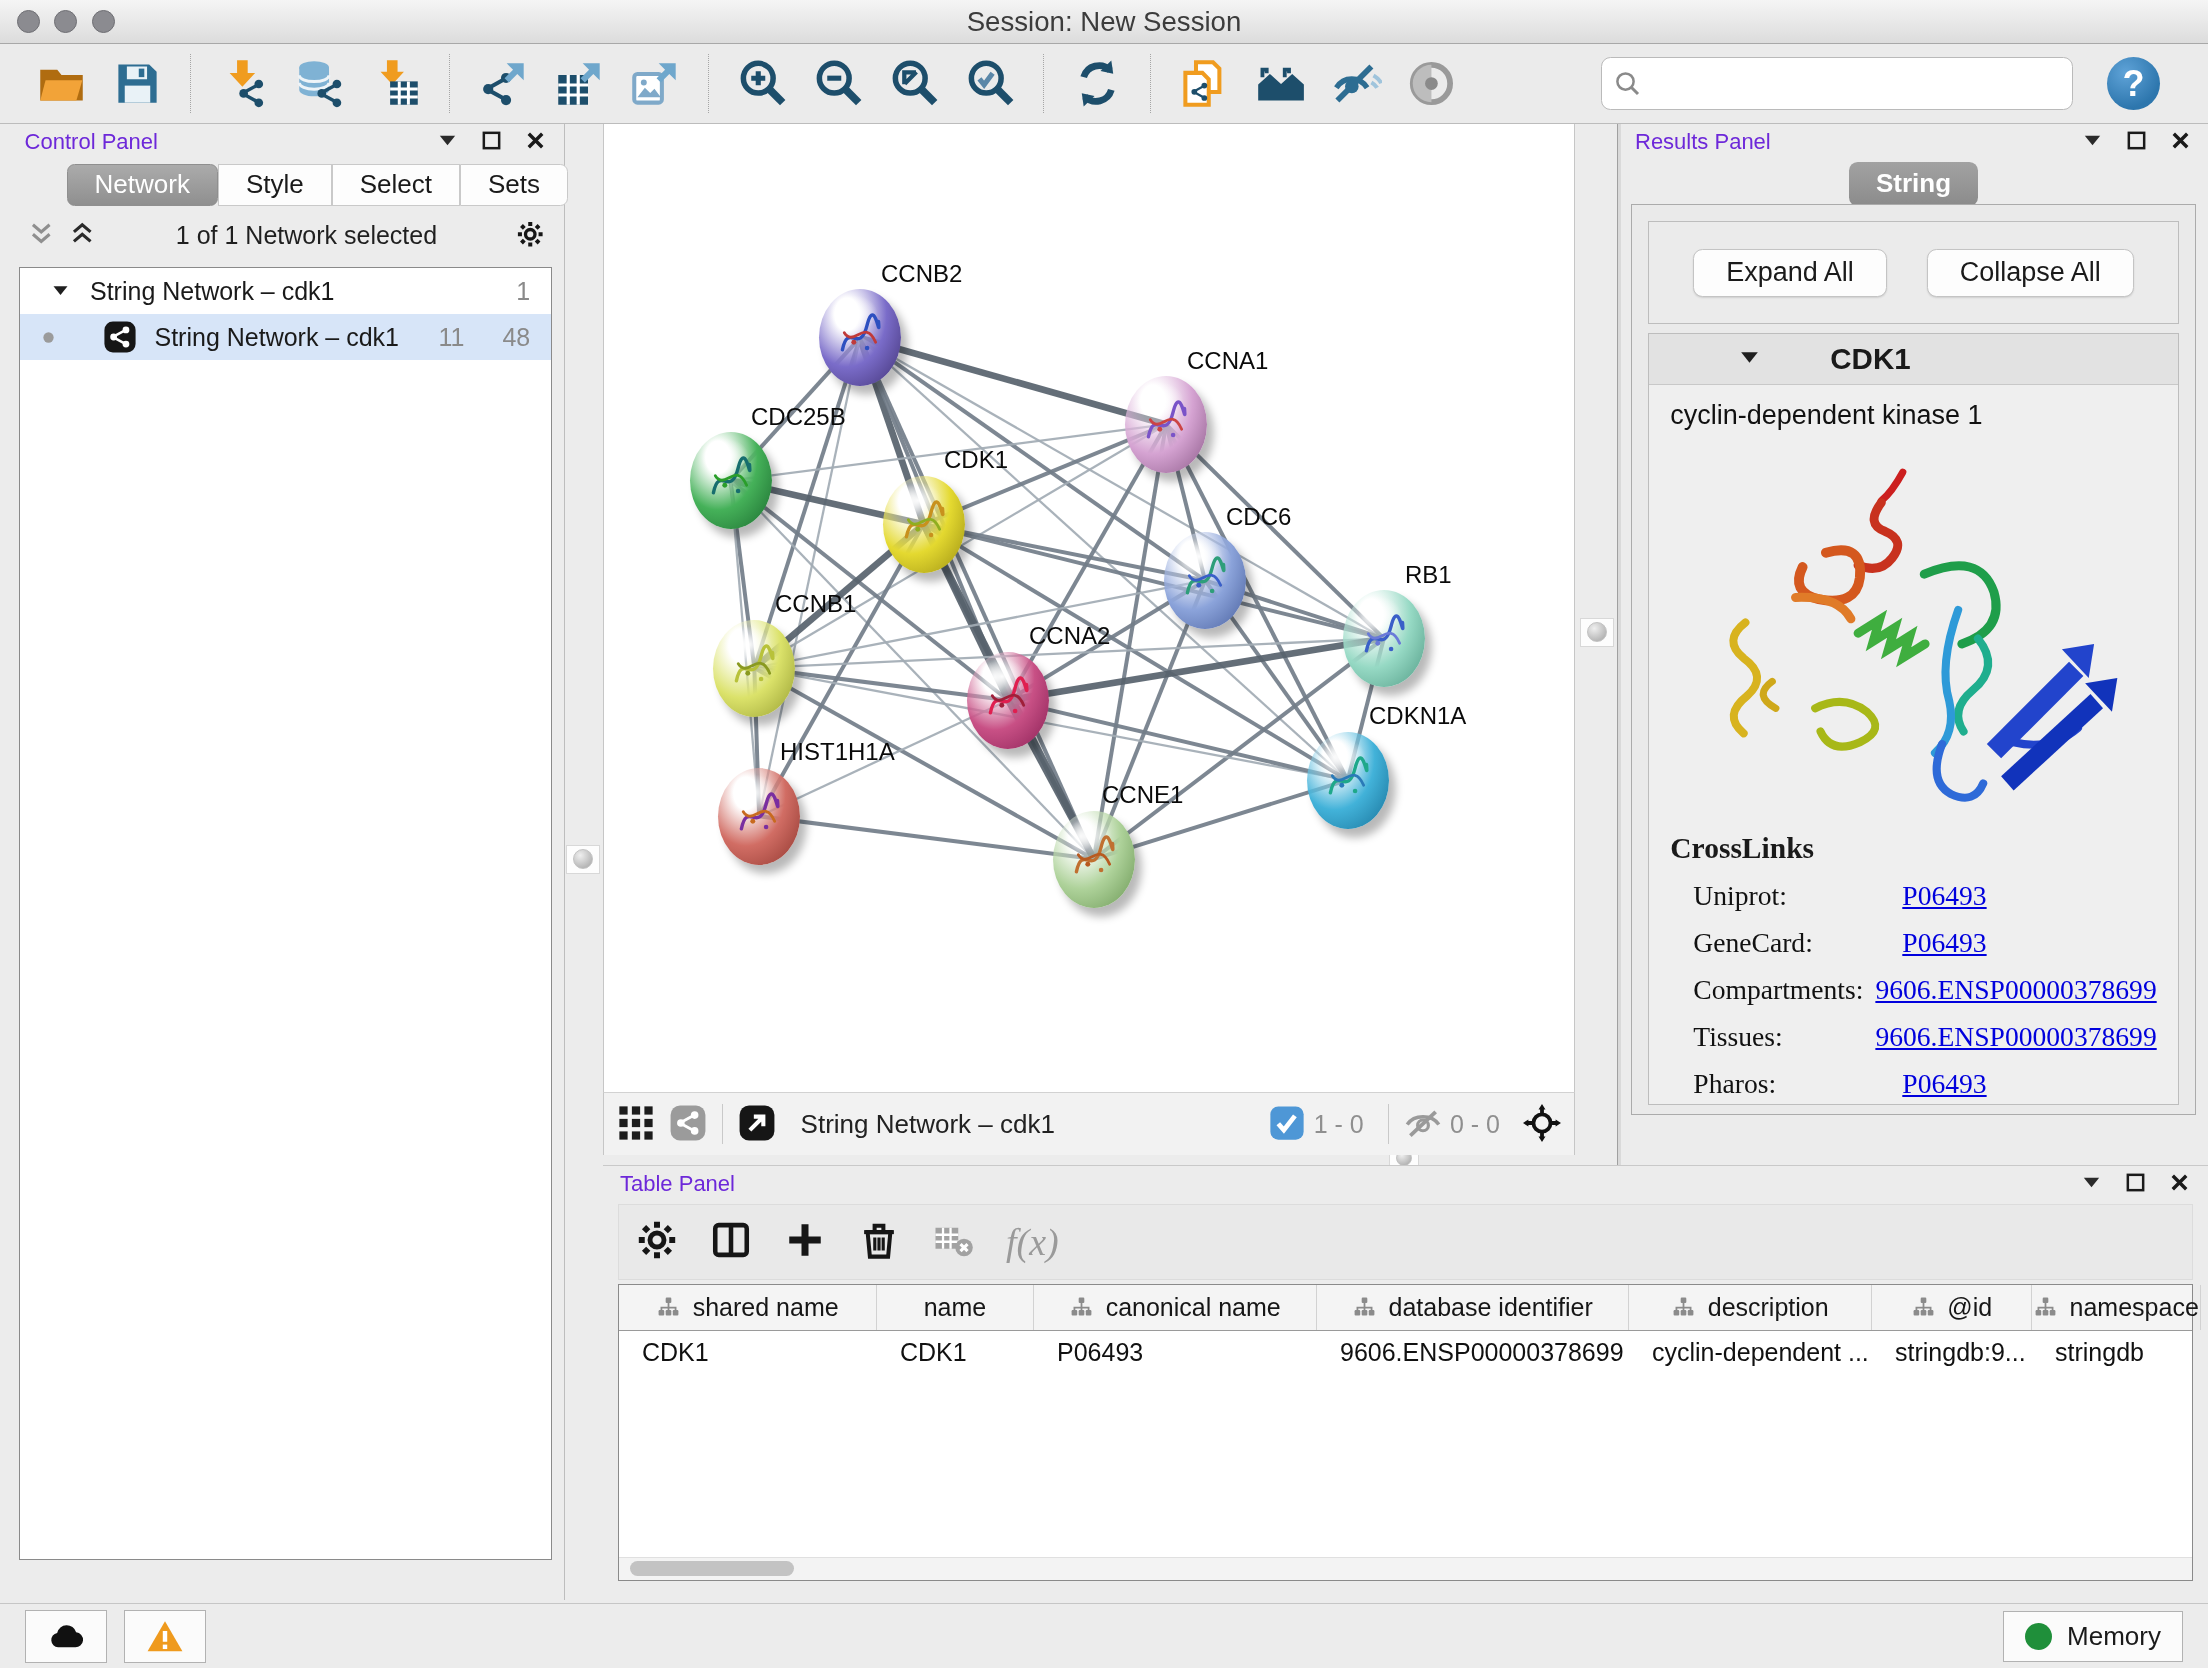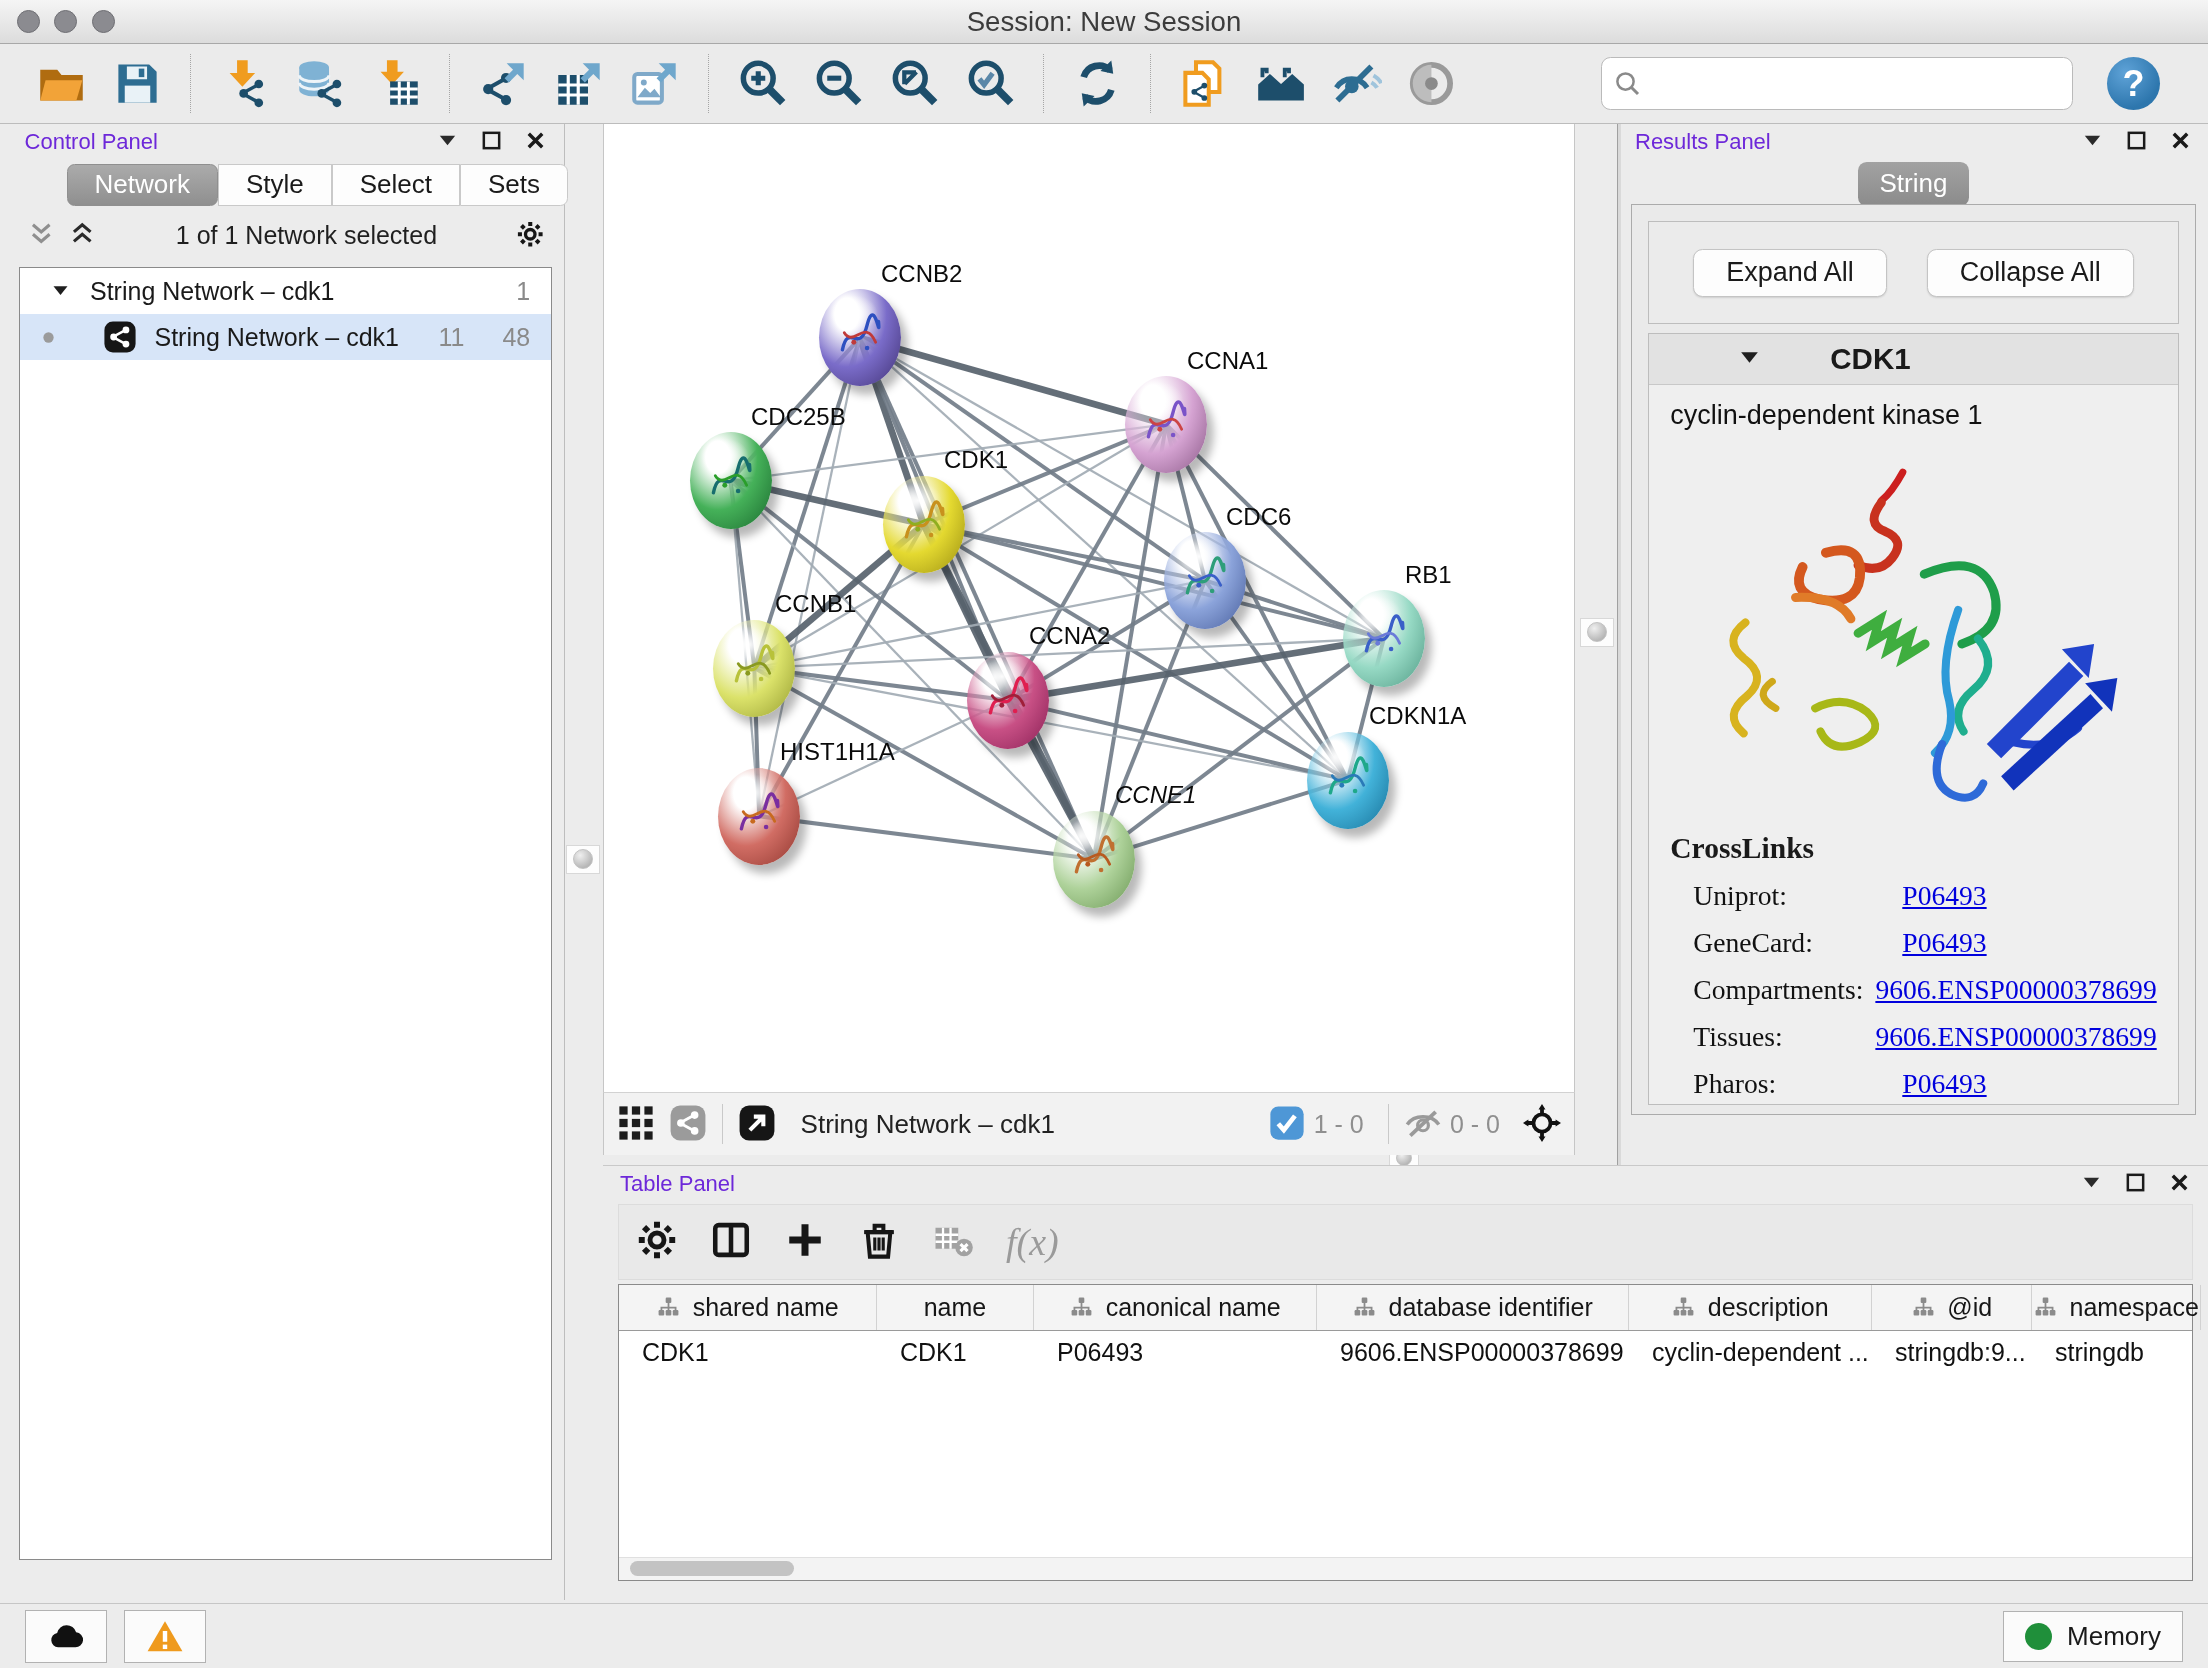--- a/index.html
+++ b/index.html
@@ -74,22 +74,22 @@
     border-top:1px solid #d2d2d2; border-left:1px solid #c6c6c6; border-right:1px solid #c6c6c6;
     display:flex; align-items:center; padding:0 13.3px; }
   .net-status svg { width:38px; height:38px; }
   .ns-sep { height:40px; border-left:1px solid #c9c9c9; margin:0 15px; }
   .ns-name { font-size:26px; color:#222; margin-left:25px; }
   .ns-count { color:#8f8f8f; font-size:25px; margin:0 9.5px 0 7.6px; }
 
   
   .results-panel { position:absolute; left:1617px; top:124px; width:592px; height:1041px; background:#ececec;
     border-left:1.9px solid #a0a0a0; box-shadow:inset 2.9px 0 0 #d9d9d9; }
-  .stringtab { width:111px; height:44px; margin:1.9px auto 0; background:linear-gradient(#a2a2a2,#8b8b8b);
-    border-radius:8.6px; color:#fff; font-size:26px; display:flex; align-items:center; justify-content:center; }
+  .stringtab { width:129px; height:44px; margin:1.9px auto 0; background:linear-gradient(#a2a2a2,#8b8b8b);
+    border-radius:8.6px; color:#fff; font-size:26px; display:flex; align-items:center; justify-content:center;font-weight:bold; }
   .rp-box { margin:-1.9px 13.3px 0; height:911px; border:1px solid #ababab; background:#eaeaea; padding:16px; }
   .rp-btnrow { border:1px solid #bdbdbd; background:#ebebeb; height:103px; display:flex; align-items:center;
     justify-content:center; gap:40px; }
   .rp-btn { background:#fdfdfd; border:1px solid #c4c4c4; border-radius:9.5px; height:48px; padding:0 32px;
     font-size:27px; display:flex; align-items:center; box-shadow:0 1px 1.9px rgba(0,0,0,.12); }
   .rp-section { margin-top:8.6px; border:1px solid #bdbdbd; height:772px; display:flex; flex-direction:column; }
   .rp-sechead { height:51px; background:#e2e2e2; border-bottom:1px solid #c8c8c8; display:flex; align-items:center; }
   .rp-sechead svg { width:25px; height:25px; margin-left:88px; }
   .rp-gene { font-size:29.5px; font-weight:bold; margin-left:68px; }
   .rp-content { flex:1; background:#efefef; padding:15px 21px 0; overflow:hidden; }
@@ -523,21 +523,21 @@
       <span class="nlabel" style="left: 176px; top: 614px;">HIST1H1A</span>
       <div class="node" style="left: 449px; top: 687px; background: radial-gradient(at 34% 26%, rgba(255, 255, 255, 0.9) 0%, rgba(255, 255, 255, 0.35) 16%, rgb(174, 210, 154) 52%, rgb(110, 154, 88) 96%);">
         <div class="shine"></div>
         <svg width="57" height="67" viewBox="0 0 60 70">
     <path d="M12 48 C18 18 30 54 38 22 S52 42 50 18" stroke="#c07030" stroke-width="3.6" fill="none" stroke-linecap="round"></path>
     <path d="M14 30 C24 46 36 14 47 40" stroke="#b85a20" stroke-width="3" fill="none" stroke-linecap="round"></path>
     <circle cx="24" cy="40" r="2.6" fill="#b85a20"></circle>
           <circle cx="38" cy="46" r="2.4" fill="#c07030"></circle>
         </svg>
       </div>
-      <span class="nlabel" style="left: 511px; top: 657px; font-style: italic;">CCNE1</span>
+      <span class="nlabel" style="left: 498px; top: 657px;">CCNE1</span>
     </div>
 
   <div class="grip" style="left:566px; top:845px;">
       <i></i>
     </div>
   <div class="grip" style="left:1580px; top:618px;">
       <i></i>
     </div>
   <div class="grip" style="left:1389px; top:1145px; width:30px; height:25px;">
       <i style="width:16px;height:16px;"></i>

